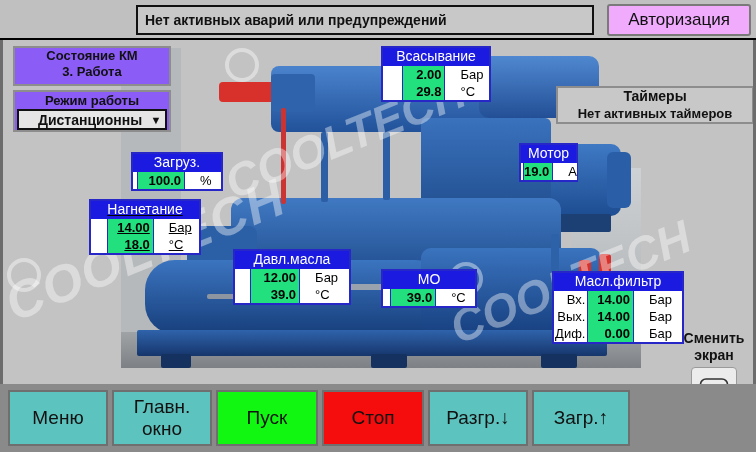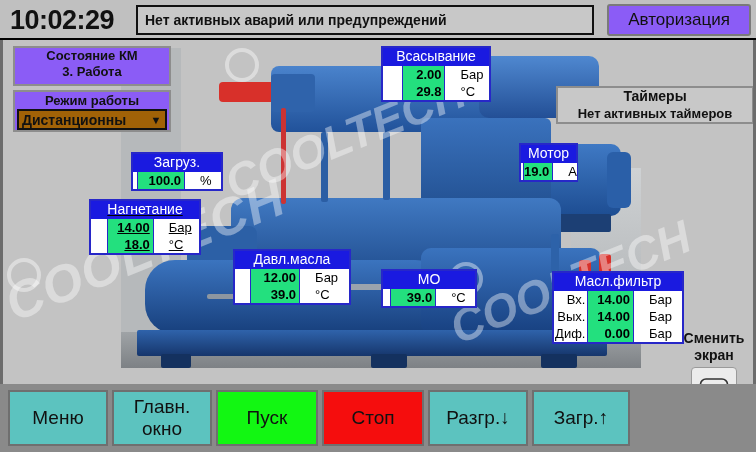--- a/index.html
+++ b/index.html
@@ -25,21 +25,21 @@
   }
   .alarmbar{
     position:absolute;left:136px;top:5px;width:458px;height:30px;
     background:#c8c8c8;border:2px solid #111;box-sizing:border-box;
     color:#111;font-size:14px;font-weight:bold;
     line-height:26px;padding-left:7px;
     white-space:nowrap;overflow:hidden;
   }
   .authbtn{
     position:absolute;left:607px;top:4px;width:144px;height:32px;
-    background:#8b5cf6;border:2px solid #7a7a7a;box-sizing:border-box;
+    background:#f0abfc;border:2px solid #7a7a7a;box-sizing:border-box;
     border-radius:3px;
     color:#111;font-size:17px;font-weight:normal;
     display:flex;align-items:center;justify-content:center;
     cursor:pointer;
   }
 
   
   .canvas{
     position:absolute;left:0;top:40px;width:756px;height:344px;
     background:#c3c3c3;
@@ -104,23 +104,23 @@
   
   .panel{
     position:absolute;background:#8b5cf6;
     border:2px solid #8d8d8d;box-sizing:border-box;
     color:#111;text-align:center;
   }
   .panel .l1{font-size:13px;font-weight:bold;line-height:16px;}
   .panel .l2{font-size:13px;font-weight:bold;line-height:16px;}
 
   .combo{
-    position:absolute;background:#a16207;border:2px solid #111;
+    position:absolute;background:#e5e5e5;border:2px solid #111;
     box-sizing:border-box;display:flex;align-items:center;
-    font-size:14px;font-weight:bold;color:#111;padding-left:3px;
+    font-size:14px;font-weight:bold;color:#111;padding-left:19px;
     cursor:pointer;
   }
   .combo .caret{
     margin-left:auto;width:18px;height:100%;
     display:flex;align-items:center;justify-content:center;
     font-size:11px;
   }
 
   .timers{
     position:absolute;left:553px;top:46px;width:198px;height:38px;
@@ -161,21 +161,20 @@
   }
   .prod .p1{font-size:15px;font-weight:bold;line-height:24px;}
   .prod .p2{font-size:19px;line-height:26px;}
 </style>
 </head>
 <body>
 
 <div class="screen">
 
   <div class="topbar">
-    <div class="clock">10:02:29</div>
     <div class="alarmbar">Нет активных аварий или предупреждений</div>
     <div class="authbtn">Авторизация</div>
   </div>
 
   <div class="canvas">
 
     <div class="photo">
       <div class="wallL"></div>
       <div class="wallR"></div>
       <div class="floor"></div>

